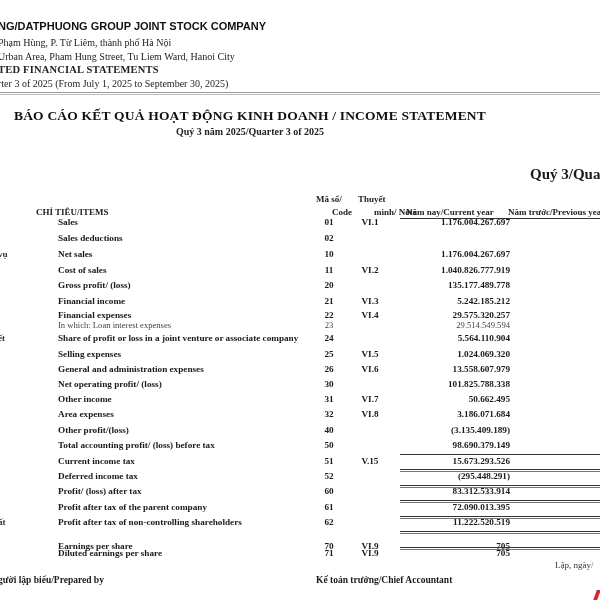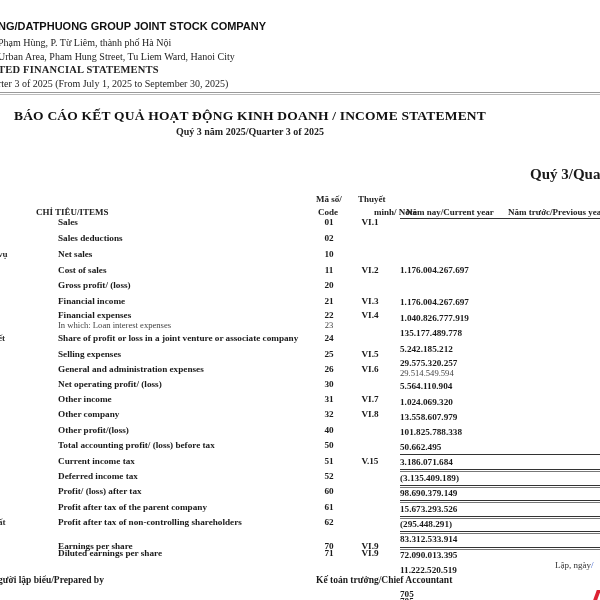--- a/index.html
+++ b/index.html
@@ -19,21 +19,21 @@
   .subtitle { position:absolute; top:126px; left:0; width:500px; text-align:center; font-weight:bold; font-size:10px; color:#222; }
   .period { position:absolute; top:166px; left:482px; font-weight:bold; font-size:15px; white-space:nowrap;padding-left:48px; }
   .colhead { position:absolute; font-size:9px; font-weight:bold; white-space:nowrap; color:#222; }
   .items-head { position:absolute; top:207px; left:36px; font-size:9px; font-weight:bold; color:#222; }
   .head-rule { position:absolute; top:218px; left:400px; width:200px; border-top:1px solid #333; }
   .row { position:absolute; left:0; width:600px; height:14px; font-size:9.2px; font-weight:bold; white-space:nowrap; }
   .row .vn { position:absolute; left:-2px; color:#333; }
   .row .item { position:absolute; left:58px; }
   .row .code { position:absolute; left:316px; width:26px; text-align:center; }
   .row .note { position:absolute; left:352px; width:36px; text-align:center; }
-  .row .cur { position:absolute; left:400px; width:110px; text-align:left;margin-top:48px; }
+  .row .cur { position:absolute; left:400px; width:110px; text-align:right; }
   .row .prev { position:absolute; left:520px; width:140px; text-align:right; }
   .row.light { font-weight:normal; color:#444; font-size:8.6px; }
   .rule { position:absolute; left:400px; width:200px; border-top:1.5px solid #333; }
   .rule.dbl { border-top:1.5px solid #333; border-bottom:1px solid #777; height:1px; }
   .sig { position:absolute; top:575px; font-size:9.5px; font-weight:bold; white-space:nowrap; }
   .place { position:absolute; top:560px; left:555px; font-size:9px; white-space:nowrap; color:#333; }
   .place .blue { color:#3a5fcd; }
   .redmark { position:absolute; top:590px; left:595px; width:4px; height:10px; background:#d23; transform:skewX(-20deg); }
 </style>
 </head>
@@ -44,21 +44,21 @@
 <div class="hdr l3">Urban Area, Pham Hung Street, Tu Liem Ward, Hanoi City</div>
 <div class="hdr l4">TED FINANCIAL STATEMENTS</div>
 <div class="hdr l5">rter 3 of 2025 (From July 1, 2025 to September 30, 2025)</div>
 <div class="hdr-rule"></div>
 
 <div class="title">BÁO CÁO KẾT QUẢ HOẠT ĐỘNG KINH DOANH / INCOME STATEMENT</div>
 <div class="subtitle">Quý 3 năm 2025/Quarter 3 of 2025</div>
 <div class="period">Quý 3/Quarter 3</div>
 
 <div class="colhead" style="top:194px;left:316px;">Mã số/</div>
-<div class="colhead" style="top:207px;left:318px;text-align:center;">Code</div>
+<div class="colhead" style="top:207px;left:332px;text-align:center;">Code</div>
 <div class="colhead" style="top:194px;left:358px;">Thuyết</div>
 <div class="colhead" style="top:207px;left:374px;">minh/ Note</div>
 <div class="colhead" style="top:207px;left:406px;">Năm nay/Current year</div>
 <div class="colhead" style="top:207px;left:508px;">Năm trước/Previous year</div>
 <div class="items-head">CHỈ TIÊU/ITEMS</div>
 <div class="head-rule"></div>
 
 <div id="table">
     <div class="row" style="top: 217px;">
       <span class="vn"></span>
@@ -159,21 +159,21 @@
     <div class="row" style="top: 394px;">
       <span class="vn"></span>
       <span class="item">Other income</span>
       <span class="code">31</span>
       <span class="note">VI.7</span>
       <span class="cur">50.662.495</span>
       <span class="prev">81.095.1</span>
     </div>
     <div class="row" style="top: 409px;">
       <span class="vn"></span>
-      <span class="item">Other company</span>
+      <span class="item">Area expenses</span>
       <span class="code">32</span>
       <span class="note">VI.8</span>
       <span class="cur">3.186.071.684</span>
       <span class="prev">5.550.860.5</span>
     </div>
     <div class="row" style="top: 425px;">
       <span class="vn"></span>
       <span class="item">Other profit/(loss)</span>
       <span class="code">40</span>
       <span class="note"></span>

